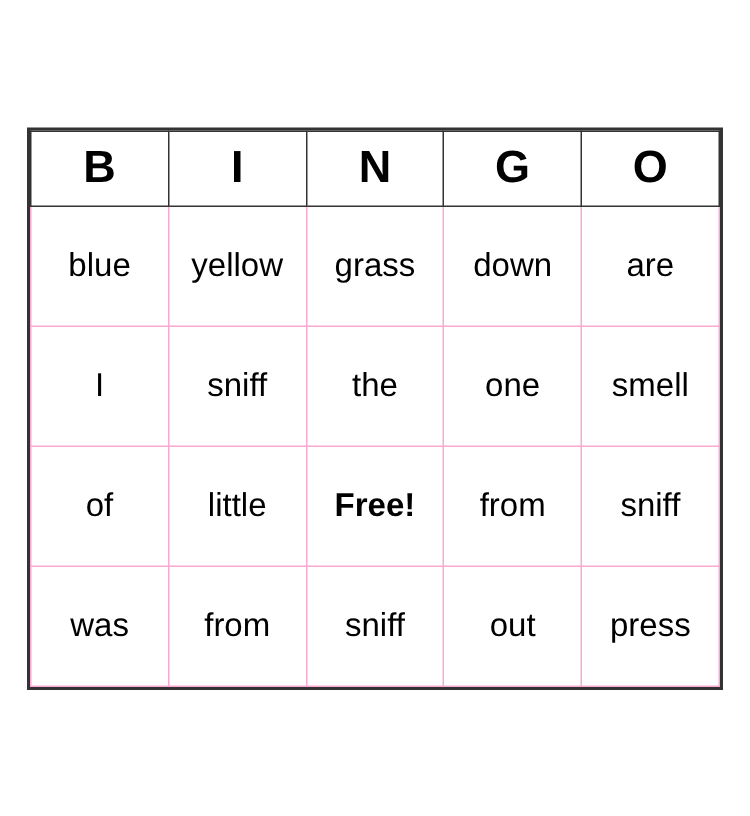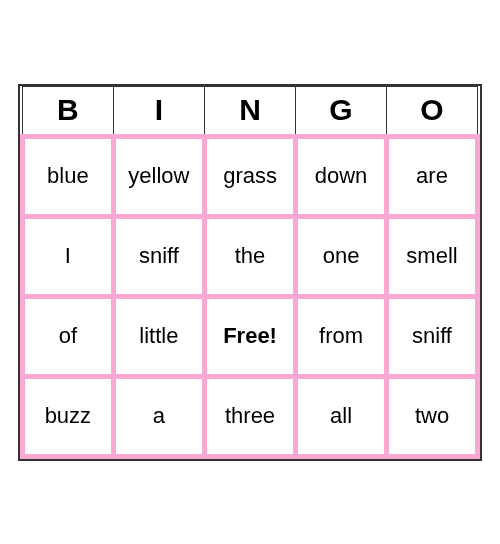--- a/index.html
+++ b/index.html
@@ -24,21 +24,21 @@
       background: #fff;
     }
 
     .bingo-table {
       border-collapse: collapse;
       width: 460px;
     }
 
     .bingo-table td,
     .bingo-table th {
-      border: 5px solid #f9a8d4;
+      border: 1px solid #f9a8d4;
       text-align: center;
       vertical-align: middle;
       width: 92px;
       height: 80px;
       font-size: 22px;
       padding: 4px;
     }
 
     .bingo-table thead th {
       font-size: 30px;
@@ -82,21 +82,21 @@
           <td>smell</td>
         </tr>
         <tr>
           <td>of</td>
           <td>little</td>
           <td class="free-cell">Free!</td>
           <td>from</td>
           <td>sniff</td>
         </tr>
         <tr>
-          <td>buzz</td>
-          <td>a</td>
-          <td>three</td>
-          <td>all</td>
-          <td>two</td>
+          <td>was</td>
+          <td>from</td>
+          <td>sniff</td>
+          <td>out</td>
+          <td>press</td>
         </tr>
       </tbody>
   </table>
 </div>
 
 </body></html>

